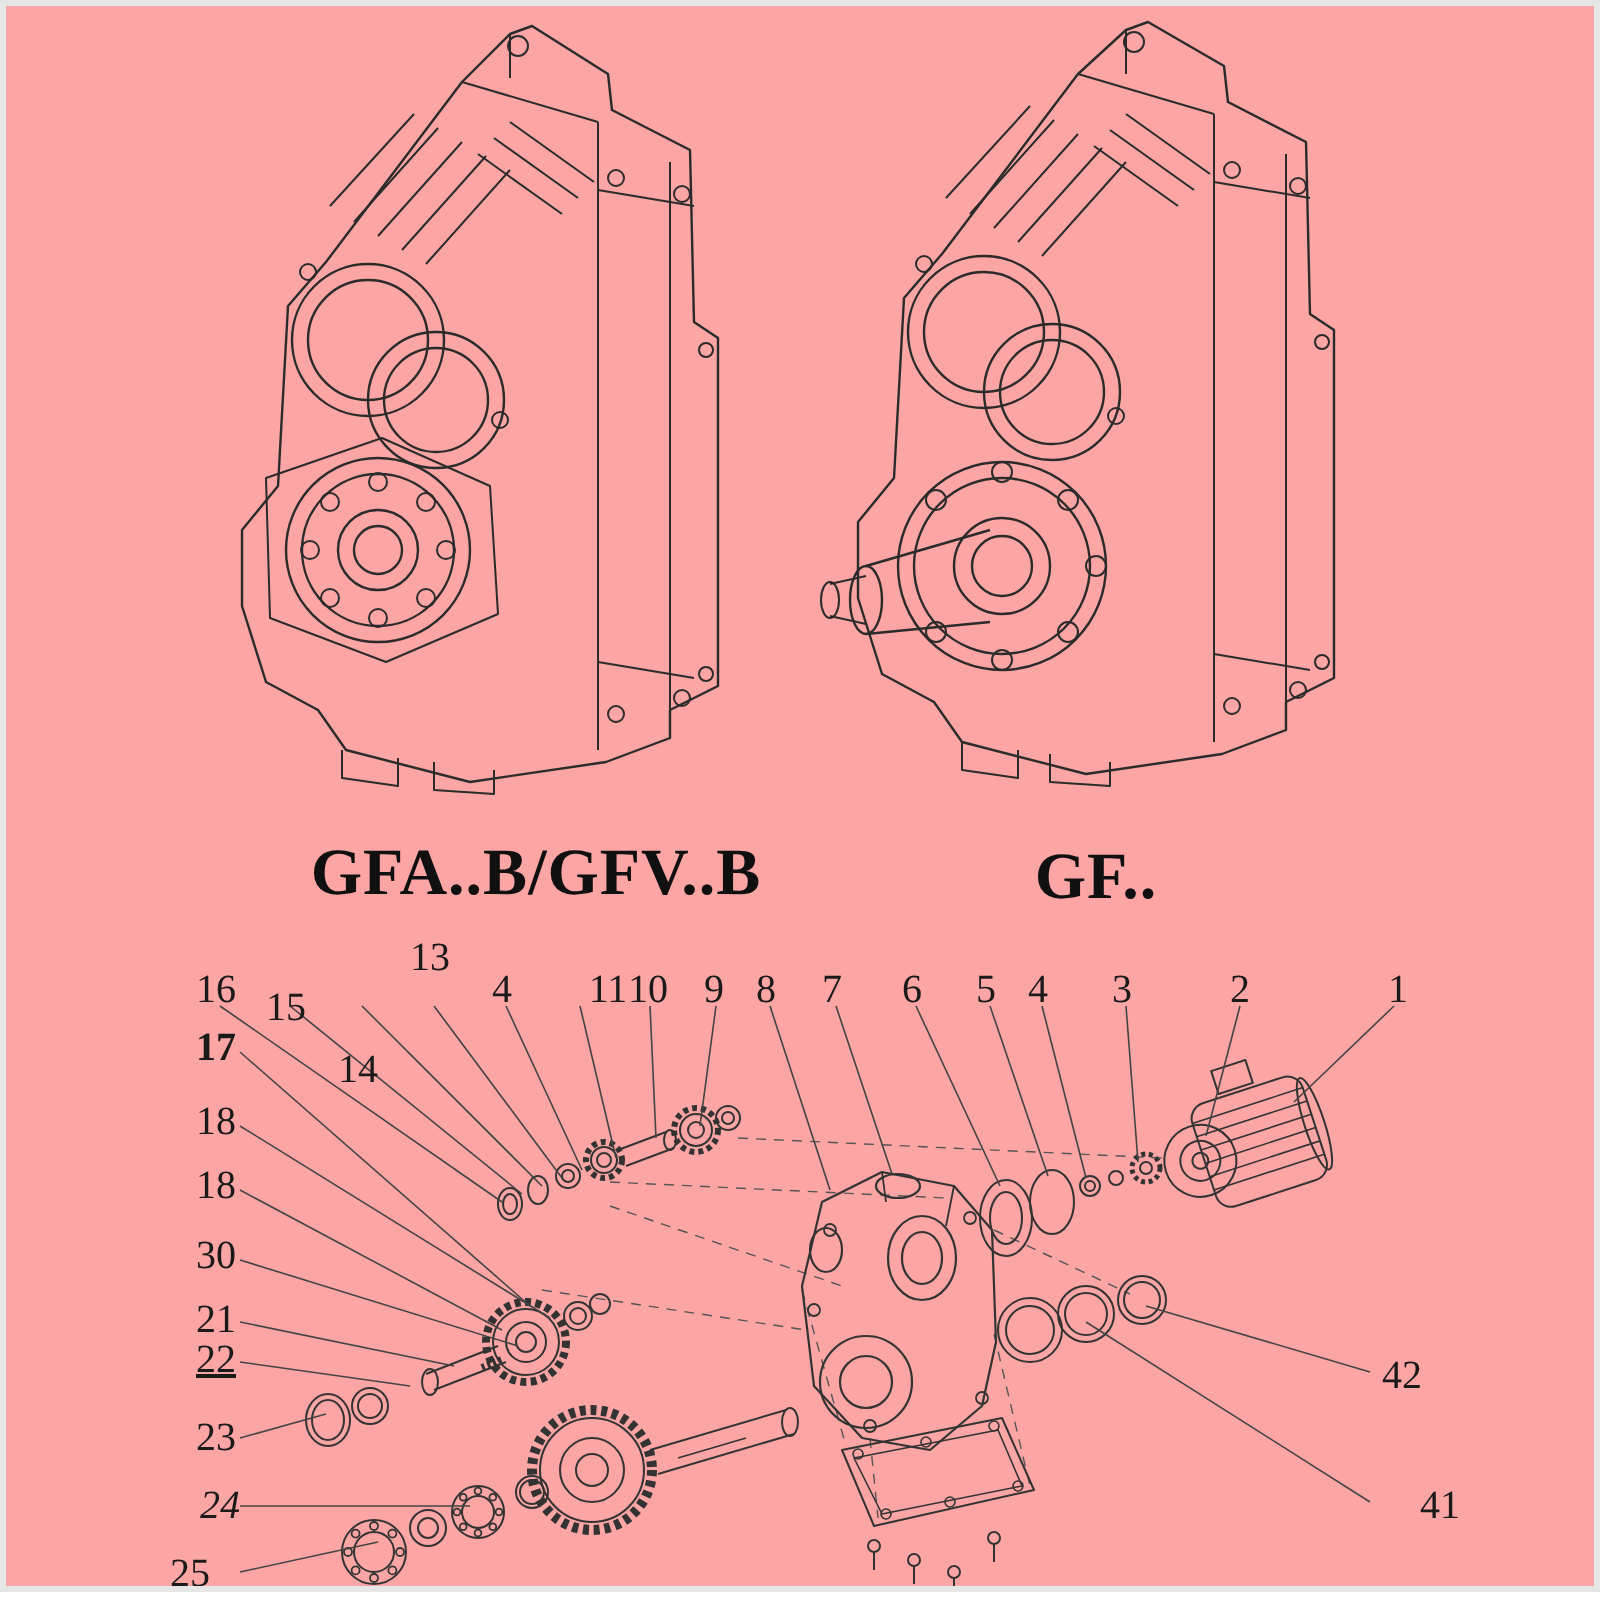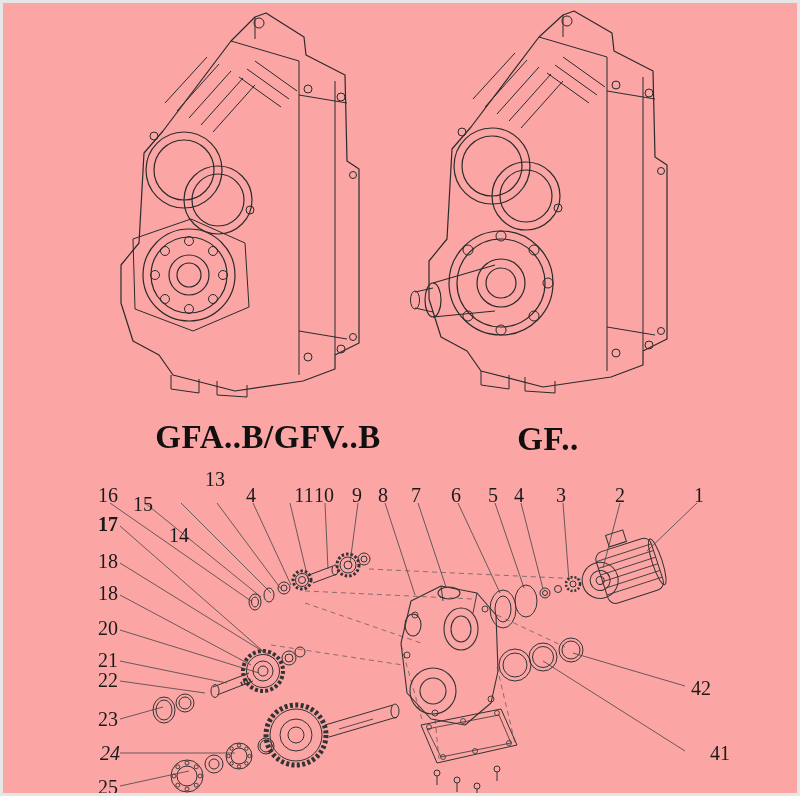--- a/index.html
+++ b/index.html
@@ -313,23 +313,23 @@
       <span class="part-number" style="left: 413px; top: 492px;">7</span>
       <span class="part-number" style="left: 453px; top: 492px;">6</span>
       <span class="part-number" style="left: 490px; top: 492px;">5</span>
       <span class="part-number" style="left: 516px; top: 492px;">4</span>
       <span class="part-number" style="left: 558px; top: 492px;">3</span>
       <span class="part-number" style="left: 617px; top: 492px;">2</span>
       <span class="part-number" style="left: 696px; top: 492px;">1</span>
       <span class="part-number" style="left: 105px; top: 521px; font-weight: bold;">17</span>
       <span class="part-number" style="left: 105px; top: 558px;">18</span>
       <span class="part-number" style="left: 105px; top: 590px;">18</span>
-      <span class="part-number" style="left: 105px; top: 625px;">20</span>
+      <span class="part-number" style="left: 105px; top: 625px;">30</span>
       <span class="part-number" style="left: 105px; top: 657px;">21</span>
-      <span class="part-number" style="left: 105px; top: 677px;">22</span>
+      <span class="part-number" style="left: 105px; top: 677px; text-decoration: underline;">22</span>
       <span class="part-number" style="left: 105px; top: 716px;">23</span>
       <span class="part-number" style="left: 107px; top: 750px; font-style: italic;">24</span>
-      <span class="part-number" style="left: 105px; top: 784px;">25</span>
+      <span class="part-number" style="left: 92px; top: 784px;">25</span>
       <span class="part-number" style="left: 698px; top: 685px;">42</span>
       <span class="part-number" style="left: 717px; top: 750px;">41</span>
     </div>
 
 </div>
 
 </body></html>

